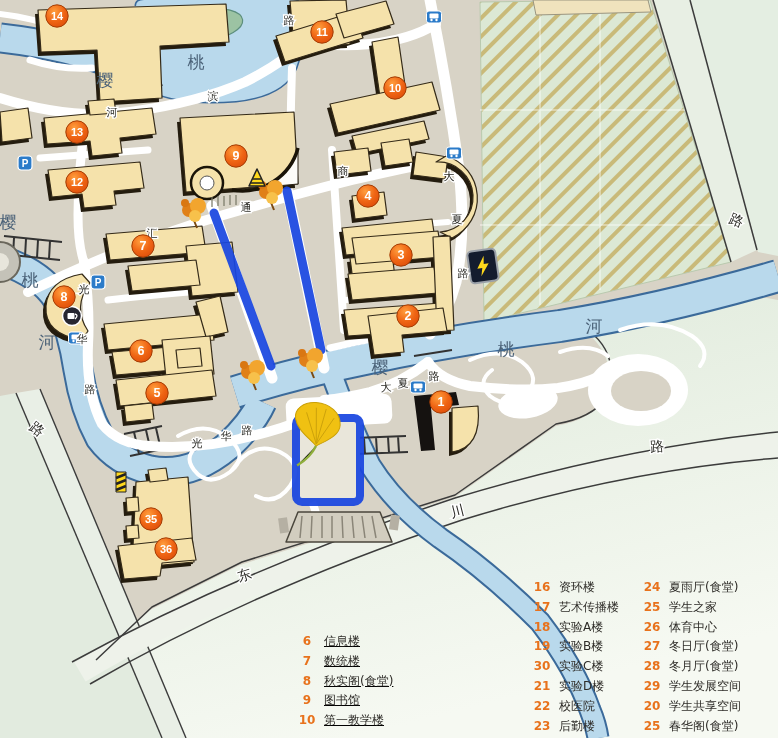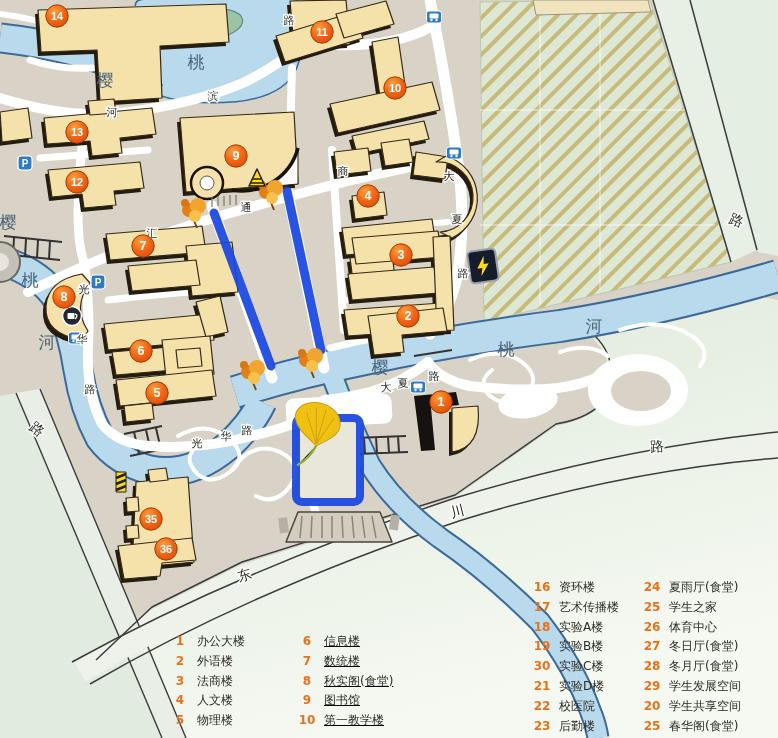--- a/index.html
+++ b/index.html
@@ -387,27 +387,20 @@
           <circle r="11.2" fill="url(#gOrange)" stroke="#a33d05"></circle>
           <text class="mktxt d2" y="4">35</text>
         </g>
     <g transform="translate(166,549)">
           <circle r="11.2" fill="url(#gOrange)" stroke="#a33d05"></circle>
           <text class="mktxt d2" y="4">36</text>
         </g>
   </g>
 </svg>
 
-<div class="legend-col" style="left:170px;top:632px;">
-  <div class="legend-row"><span class="lnum">1</span><span class="ltxt">办公大楼</span></div>
-  <div class="legend-row"><span class="lnum">2</span><span class="ltxt">外语楼</span></div>
-  <div class="legend-row"><span class="lnum">3</span><span class="ltxt">法商楼</span></div>
-  <div class="legend-row"><span class="lnum">4</span><span class="ltxt">人文楼</span></div>
-  <div class="legend-row"><span class="lnum">5</span><span class="ltxt">物理楼</span></div>
-</div>
 <div class="legend-col" style="left:297px;top:632px;text-decoration:underline;">
   <div class="legend-row"><span class="lnum">6</span><span class="ltxt">信息楼</span></div>
   <div class="legend-row"><span class="lnum">7</span><span class="ltxt">数统楼</span></div>
   <div class="legend-row"><span class="lnum">8</span><span class="ltxt">秋实阁(食堂)</span></div>
   <div class="legend-row"><span class="lnum">9</span><span class="ltxt">图书馆</span></div>
   <div class="legend-row"><span class="lnum">10</span><span class="ltxt">第一教学楼</span></div>
 </div>
 <div class="legend-col" style="left:532px;top:578px;">
   <div class="legend-row"><span class="lnum">16</span><span class="ltxt">资环楼</span></div>
   <div class="legend-row"><span class="lnum">17</span><span class="ltxt">艺术传播楼</span></div>

